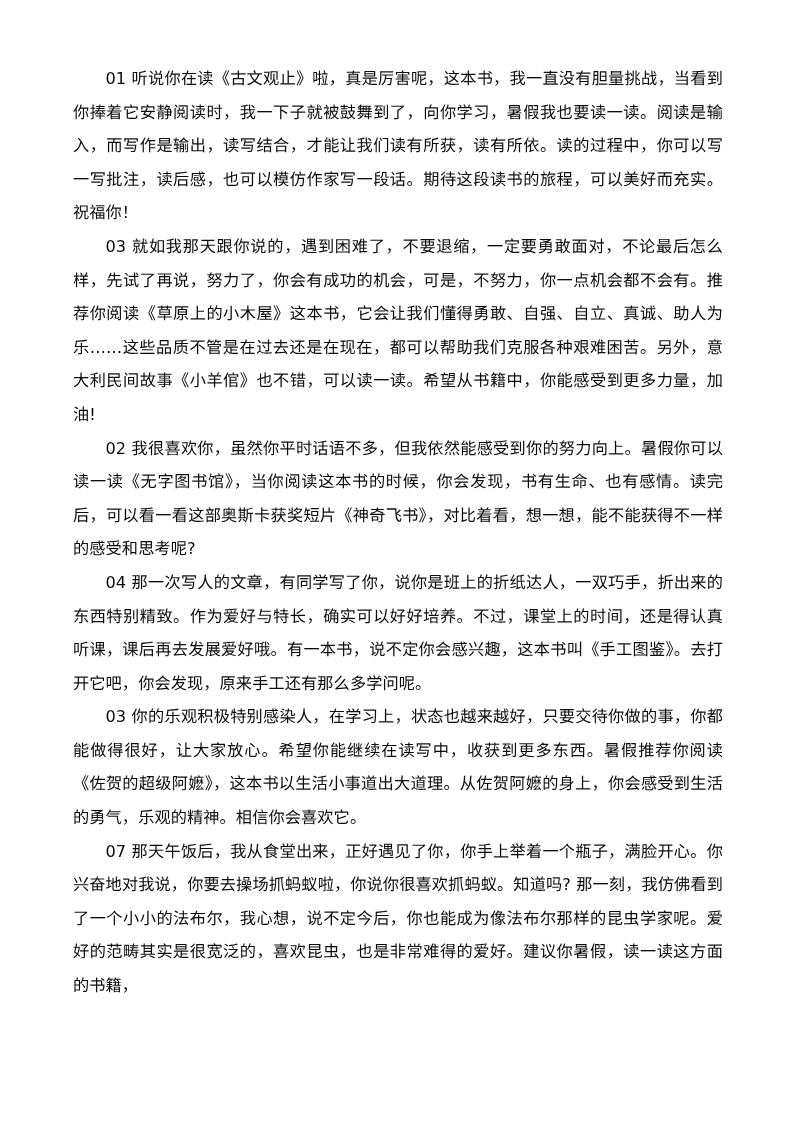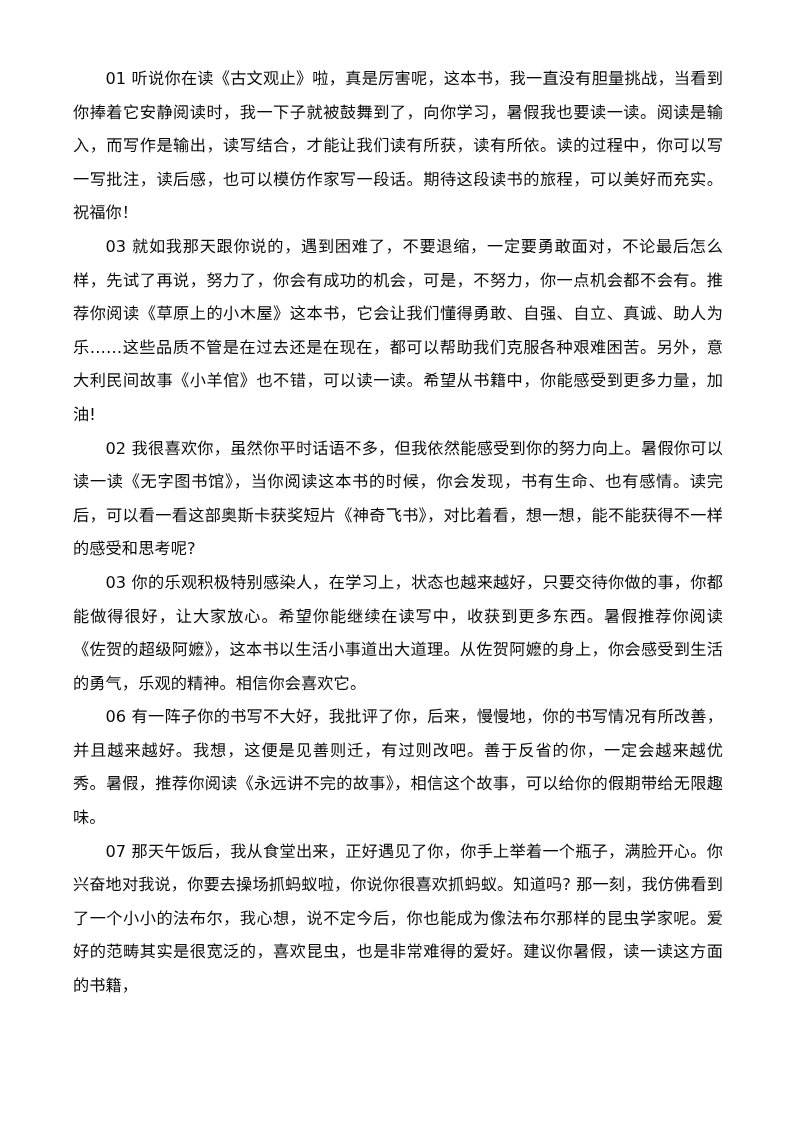--- a/index.html
+++ b/index.html
@@ -40,17 +40,17 @@
   }
 </style>
 </head>
 <body>
 
 <div id="page">
   <div id="doc-body">
     <p class="para">01 听说你在读《古文观止》啦，真是厉害呢，这本书，我一直没有胆量挑战，当看到你捧着它安静阅读时，我一下子就被鼓舞到了，向你学习，暑假我也要读一读。阅读是输入，而写作是输出，读写结合，才能让我们读有所获，读有所依。读的过程中，你可以写一写批注，读后感，也可以模仿作家写一段话。期待这段读书的旅程，可以美好而充实。祝福你！</p>
     <p class="para">03 就如我那天跟你说的，遇到困难了，不要退缩，一定要勇敢面对，不论最后怎么样，先试了再说，努力了，你会有成功的机会，可是，不努力，你一点机会都不会有。推荐你阅读《草原上的小木屋》这本书，它会让我们懂得勇敢、自强、自立、真诚、助人为乐……这些品质不管是在过去还是在现在，都可以帮助我们克服各种艰难困苦。另外，意大利民间故事《小羊倌》也不错，可以读一读。希望从书籍中，你能感受到更多力量，加油!</p>
     <p class="para">02 我很喜欢你，虽然你平时话语不多，但我依然能感受到你的努力向上。暑假你可以读一读《无字图书馆》，当你阅读这本书的时候，你会发现，书有生命、也有感情。读完后，可以看一看这部奥斯卡获奖短片《神奇飞书》，对比着看，想一想，能不能获得不一样的感受和思考呢?</p>
+    <p class="para">04 那一次写人的文章，有同学写了你，说你是班上的折纸达人，一双巧手，折出来的东西特别精致。作为爱好与特长，确实可以好好培养。不过，课堂上的时间，还是得认真听课，课后再去发展爱好哦。有一本书，说不定你会感兴趣，这本书叫《手工图鉴》。去打开它吧，你会发现，原来手工还有那么多学问呢。</p>
     <p class="para">03 你的乐观积极特别感染人，在学习上，状态也越来越好，只要交待你做的事，你都能做得很好，让大家放心。希望你能继续在读写中，收获到更多东西。暑假推荐你阅读《佐贺的超级阿嬷》，这本书以生活小事道出大道理。从佐贺阿嬷的身上，你会感受到生活的勇气，乐观的精神。相信你会喜欢它。</p>
-    <p class="para">06 有一阵子你的书写不大好，我批评了你，后来，慢慢地，你的书写情况有所改善，并且越来越好。我想，这便是见善则迁，有过则改吧。善于反省的你，一定会越来越优秀。暑假，推荐你阅读《永远讲不完的故事》，相信这个故事，可以给你的假期带给无限趣味。</p>
     <p class="para">07 那天午饭后，我从食堂出来，正好遇见了你，你手上举着一个瓶子，满脸开心。你兴奋地对我说，你要去操场抓蚂蚁啦，你说你很喜欢抓蚂蚁。知道吗? 那一刻，我仿佛看到了一个小小的法布尔，我心想，说不定今后，你也能成为像法布尔那样的昆虫学家呢。爱好的范畴其实是很宽泛的，喜欢昆虫，也是非常难得的爱好。建议你暑假，读一读这方面的书籍，</p>
   </div>
 </div>
 
 </body></html>

